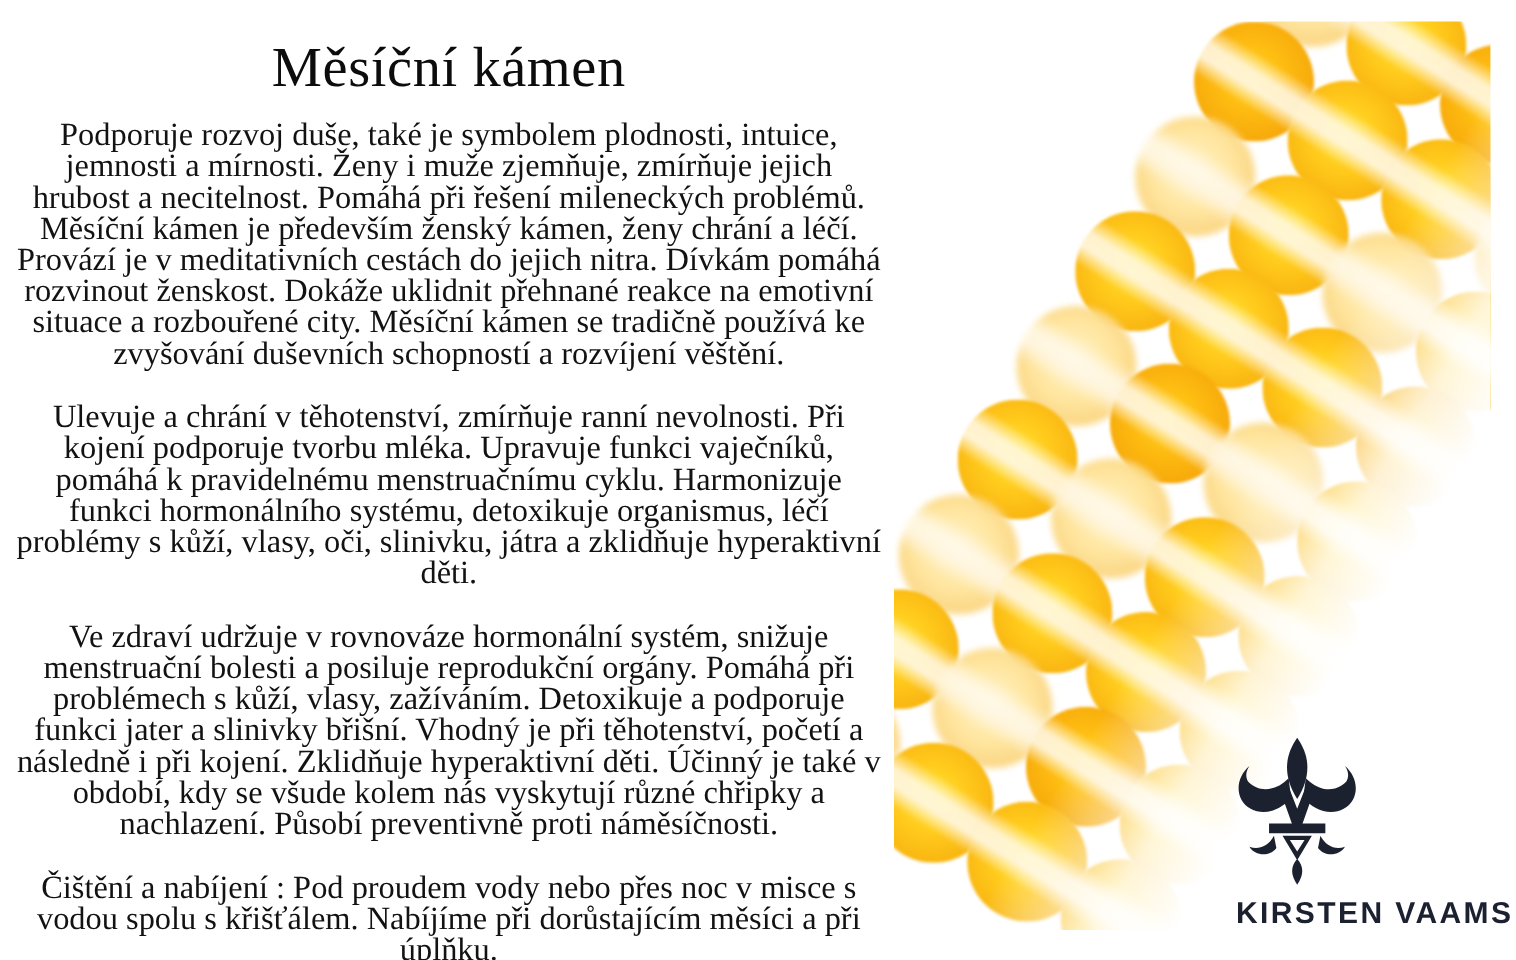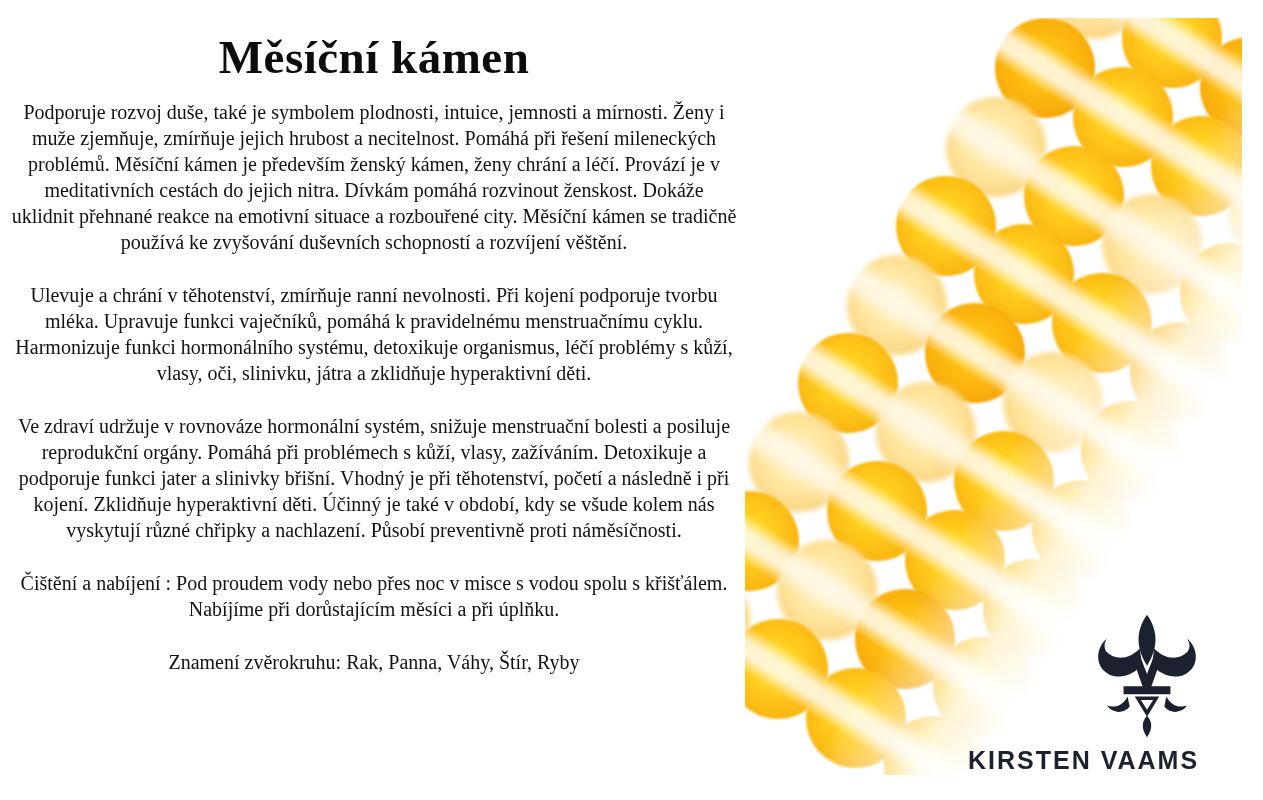--- a/index.html
+++ b/index.html
@@ -22,28 +22,28 @@
     left: 0;
     top: 0;
     width: 748px;
     padding: 30px 11px 0 11px;
     box-sizing: border-box;
     text-align: center;
     color: #111111;
   }
   .text-col h1 {
     font-size: 47px;
-    font-weight: 700;
+    font-weight: 400;
     margin: 0 0 15px 0;
     letter-spacing: 0.5px;
     line-height: 1.15;
     color: #0c0c0c;
   }
   .text-col p {
-    font-size: 20px;
+    font-size: 27px;
     line-height: 26px;
     margin: 0 0 27px 0;
     color: #121212;
   }
 
   
   .photo {
     position: absolute;
     left: 745px;
     top: 18px;
@@ -71,24 +71,24 @@
     pointer-events: none;
     background: linear-gradient(122deg,
       rgba(255,255,255,0) 55%,
       rgba(255,255,255,0.82) 66%,
       #ffffff 73%);
   }
 
   
   .brand {
     position: absolute;
-    left: 968px;
+    left: 1030px;
     top: 614px;
     width: 230px;
-    text-align: right;
+    text-align: left;
     z-index: 70;
   }
   .brand svg { display: inline-block; }
   .brand-name {
     display: block;
     margin-top: 4px;
     font-family: "Liberation Sans", sans-serif;
     font-size: 25px;
     font-weight: 700;
     letter-spacing: 2px;

